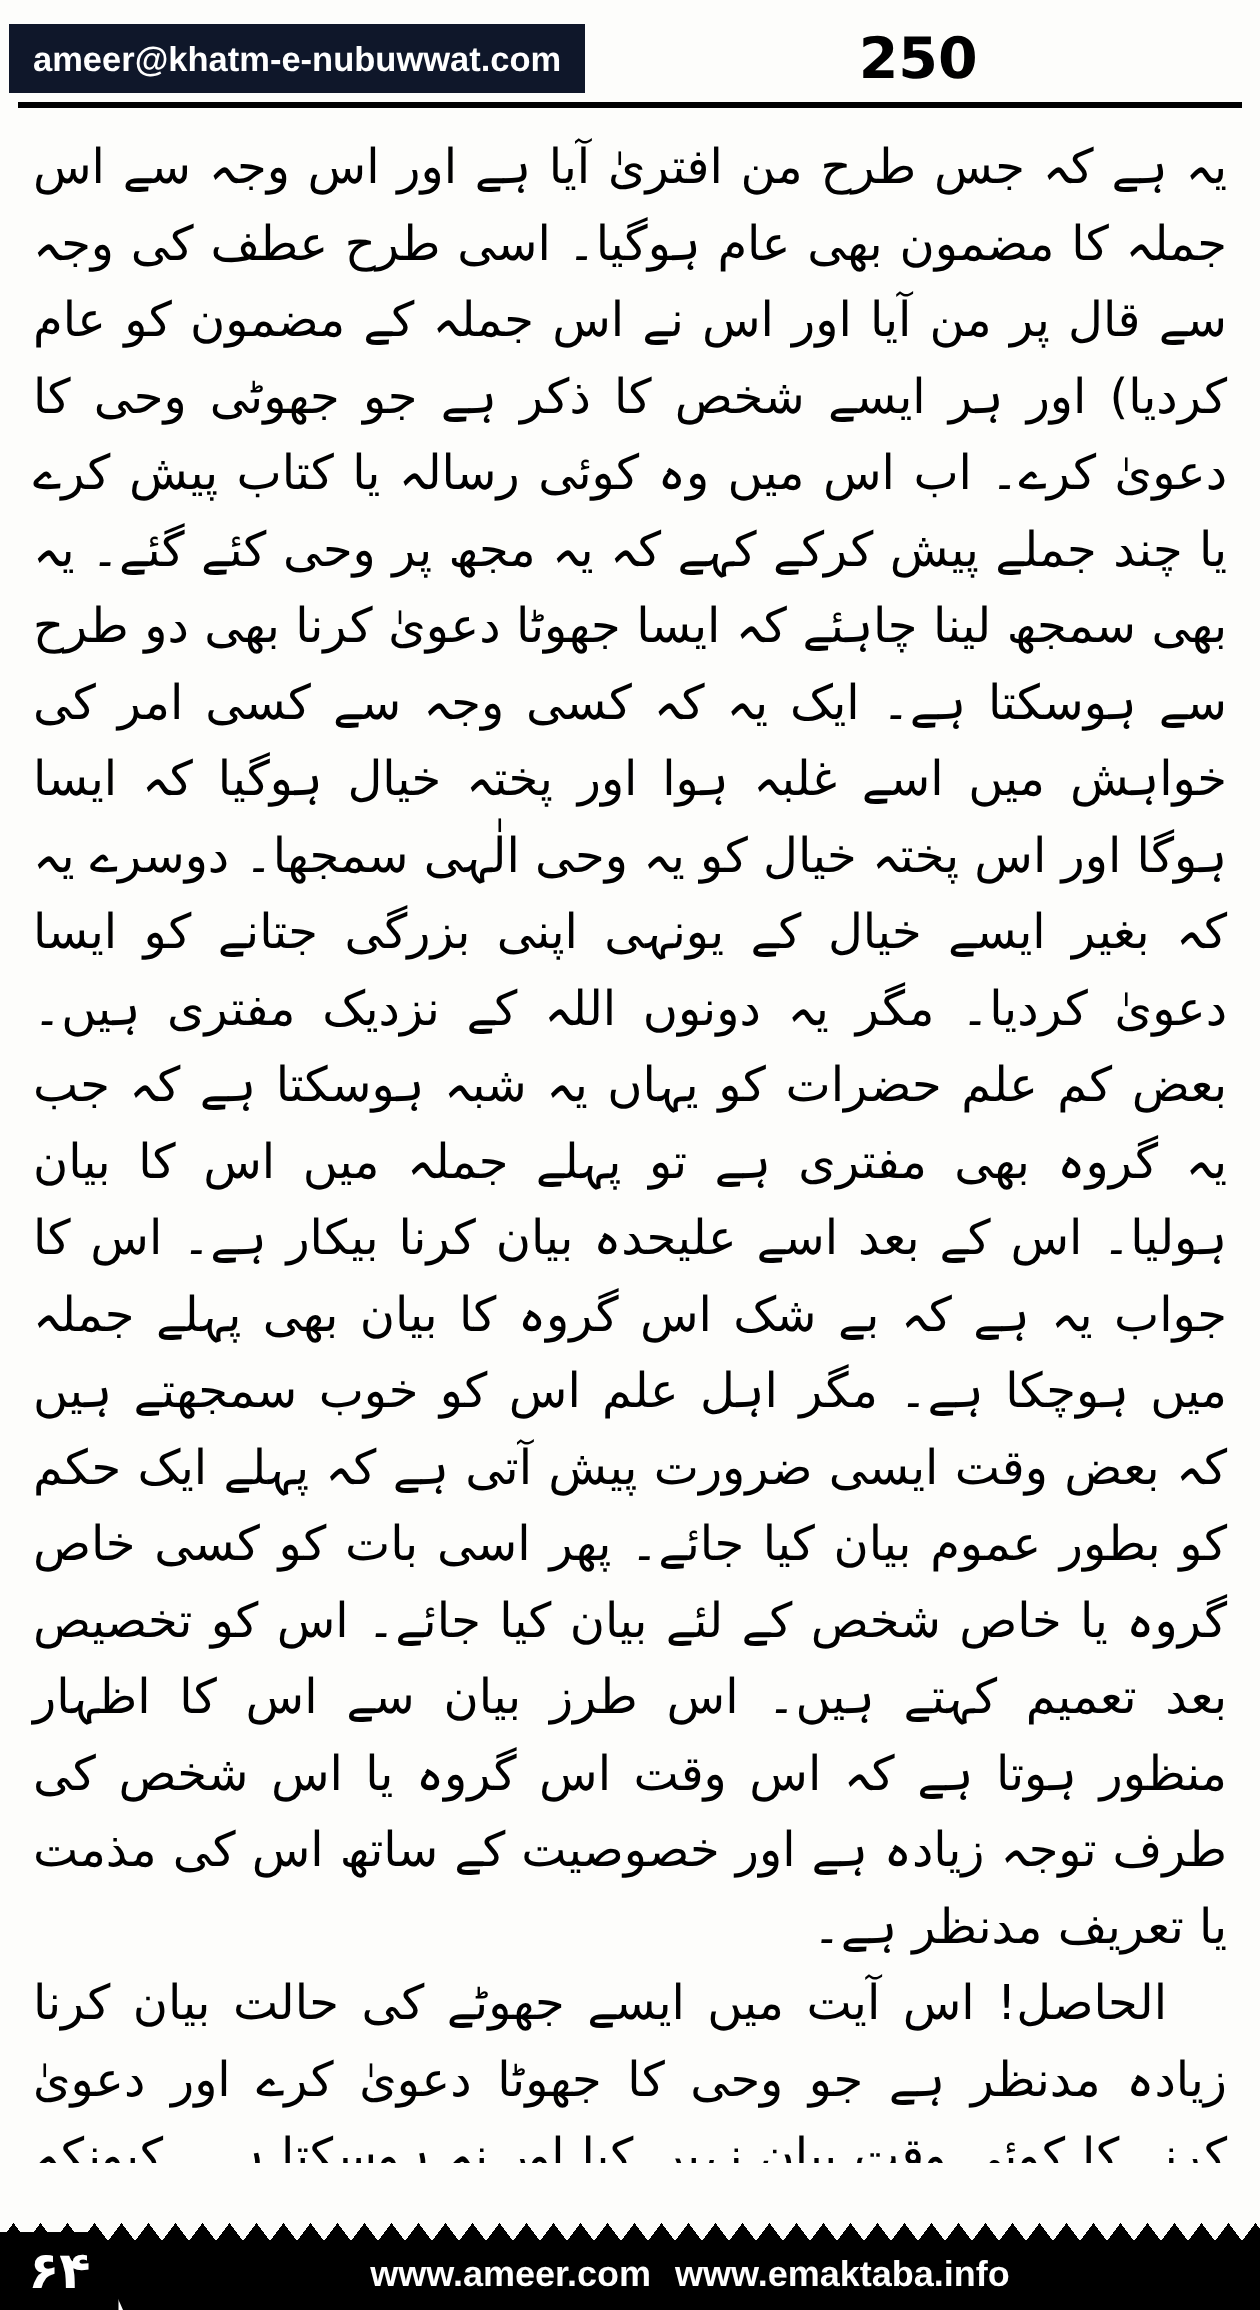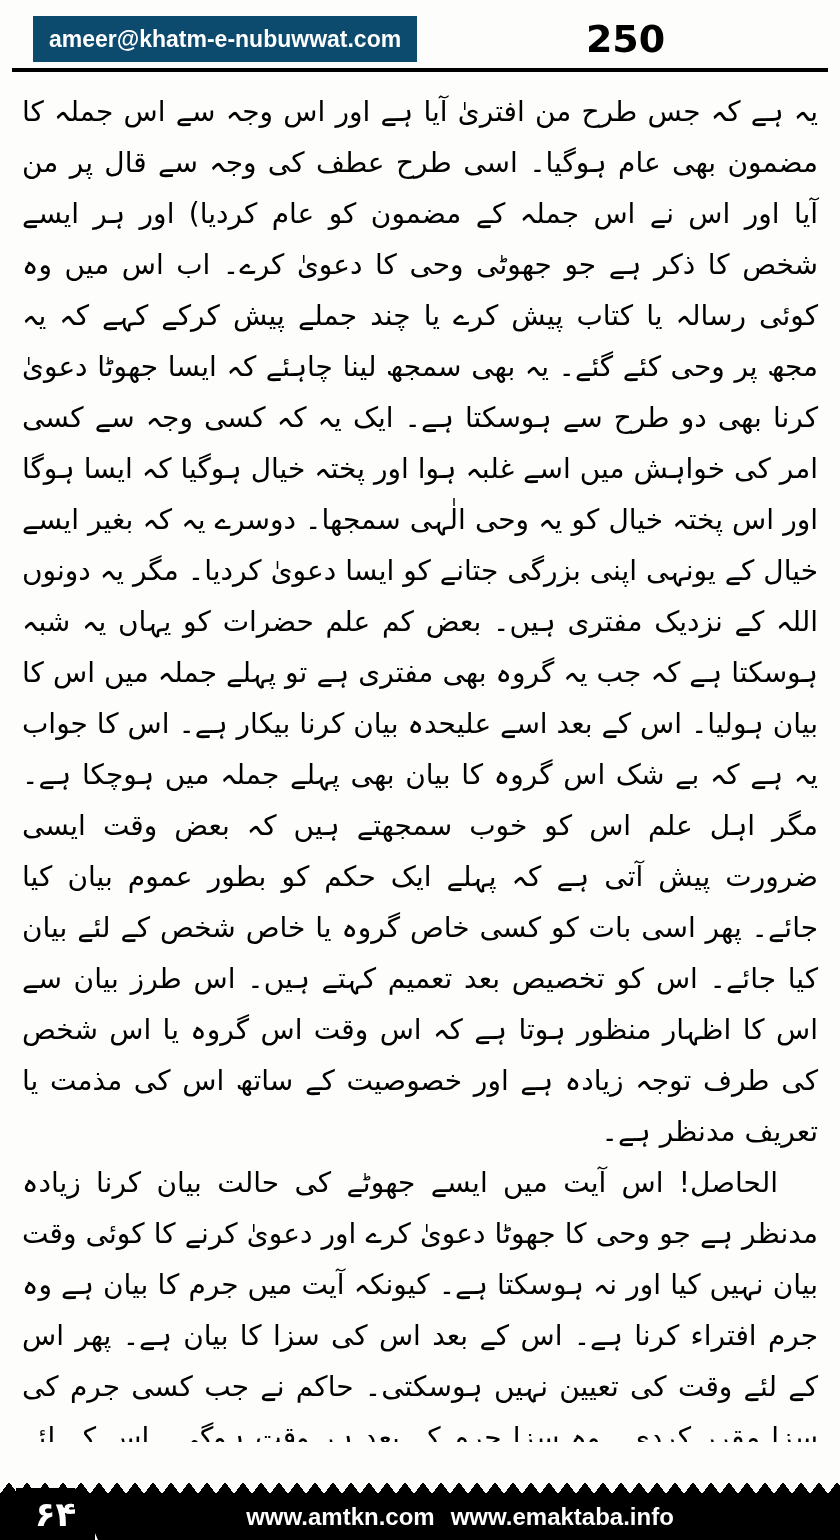--- a/index.html
+++ b/index.html
@@ -18,30 +18,29 @@
 
   
   .header {
     display: flex;
     align-items: stretch;
     justify-content: space-between;
     padding: 16px 6px 0 6px;
     height: 62px;
   }
   .header-left {
-    background: #0c4a6e;
+    background: #0f172a;
     color: #fff;
     font-family: "Liberation Sans", sans-serif;
     font-weight: bold;
     font-size: 23px;
     padding: 8px 16px;
     display: flex;
     align-items: center;
     white-space: nowrap;
-    margin-left: 27px;
   }
   .header-center {
     flex: 1;
     text-align: center;
     font-size: 38px;
     font-weight: bold;
     direction: rtl;
     display: flex;
     align-items: center;
     justify-content: center;
@@ -60,21 +59,21 @@
   .rule {
     border-top: 4px solid #000;
     margin: 6px 12px 10px 12px;
   }
 
   
   .content {
     direction: rtl;
     text-align: justify;
     padding: 4px 22px 0 22px;
-    font-size: 28px;
+    font-size: 32px;
     line-height: 51px;
     height: 1360px;
     overflow: hidden;
   }
   .para { margin: 0; }
   .para.indent { text-indent: 40px; }
 
   
   .footer {
     position: absolute;
@@ -92,21 +91,21 @@
     align-items: center;
     justify-content: center;
     gap: 16px;
     font-family: "Liberation Sans", sans-serif;
     font-weight: bold;
     font-size: 24px;
     padding-left: 80px;
   }
   .footer-pagenum {
     position: absolute;
-    left: 16px;
+    left: 0;
     bottom: 0;
     width: 82px;
     height: 52px;
     background: #000;
     color: #fff;
     font-size: 34px;
     font-weight: bold;
     direction: rtl;
     display: flex;
     align-items: center;
@@ -129,19 +128,19 @@
 
   <div class="content">
     <p class="para">یہ ہے کہ جس طرح من افتریٰ آیا ہے اور اس وجہ سے اس جملہ کا مضمون بھی عام ہوگیا۔ اسی طرح عطف کی وجہ سے قال پر من آیا اور اس نے اس جملہ کے مضمون کو عام کردیا) اور ہر ایسے شخص کا ذکر ہے جو جھوٹی وحی کا دعویٰ کرے۔ اب اس میں وہ کوئی رسالہ یا کتاب پیش کرے یا چند جملے پیش کرکے کہے کہ یہ مجھ پر وحی کئے گئے۔ یہ بھی سمجھ لینا چاہئے کہ ایسا جھوٹا دعویٰ کرنا بھی دو طرح سے ہوسکتا ہے۔ ایک یہ کہ کسی وجہ سے کسی امر کی خواہش میں اسے غلبہ ہوا اور پختہ خیال ہوگیا کہ ایسا ہوگا اور اس پختہ خیال کو یہ وحی الٰہی سمجھا۔ دوسرے یہ کہ بغیر ایسے خیال کے یونہی اپنی بزرگی جتانے کو ایسا دعویٰ کردیا۔ مگر یہ دونوں اللہ کے نزدیک مفتری ہیں۔ بعض کم علم حضرات کو یہاں یہ شبہ ہوسکتا ہے کہ جب یہ گروہ بھی مفتری ہے تو پہلے جملہ میں اس کا بیان ہولیا۔ اس کے بعد اسے علیحدہ بیان کرنا بیکار ہے۔ اس کا جواب یہ ہے کہ بے شک اس گروہ کا بیان بھی پہلے جملہ میں ہوچکا ہے۔ مگر اہل علم اس کو خوب سمجھتے ہیں کہ بعض وقت ایسی ضرورت پیش آتی ہے کہ پہلے ایک حکم کو بطور عموم بیان کیا جائے۔ پھر اسی بات کو کسی خاص گروہ یا خاص شخص کے لئے بیان کیا جائے۔ اس کو تخصیص بعد تعمیم کہتے ہیں۔ اس طرز بیان سے اس کا اظہار منظور ہوتا ہے کہ اس وقت اس گروہ یا اس شخص کی طرف توجہ زیادہ ہے اور خصوصیت کے ساتھ اس کی مذمت یا تعریف مدنظر ہے۔</p>
     <p class="para indent">الحاصل! اس آیت میں ایسے جھوٹے کی حالت بیان کرنا زیادہ مدنظر ہے جو وحی کا جھوٹا دعویٰ کرے اور دعویٰ کرنے کا کوئی وقت بیان نہیں کیا اور نہ ہوسکتا ہے۔ کیونکہ آیت میں جرم کا بیان ہے وہ جرم افتراء کرنا ہے۔ اس کے بعد اس کی سزا کا بیان ہے۔ پھر اس کے لئے وقت کی تعیین نہیں ہوسکتی۔ حاکم نے جب کسی جرم کی سزا مقرر کردی۔ وہ سزا جرم کے بعد ہر وقت ہوگی۔ اس کے لئے کوئی وقت مقرر نہیں ہے۔ اب اس جرم کا وقوع جناب رسول اللہ ﷺ کے وقت میں ہو یا آپ ﷺ کے بعد بارہ تیرہ سو برس کے بعد ہو۔ اس آیت میں سب کا بیان ہے۔ جس طرح روزے اور نماز کا حکم ہے کہ اس وقت کے اصحاب پر بھی تھا اور اس کے بعد قیامت تک ہے۔ ایسا ہی جس نیک کام کے لئے وعدہ اور برے کام کے لئے وعید کی گئی ہے وہ اس وقت کے لئے بھی تھی اور قیامت تک کے انسانوں کے لئے ہے۔ اہل علم اس کا یقین کرتے ہیں۔ جہلاء کا ذکر نہیں ہے۔</p>
 
   </div>
 
   <div class="footer">
     <div class="sawtooth"></div>
     <div class="footer-bar">
-      <span>www.amtkn.com</span>
+      <span>www.ameer.com</span>
       <span>www.emaktaba.info</span>
     </div>
     <div class="footer-pagenum">۶۴</div>
   </div>
 
 </div>
 
 </body></html>

